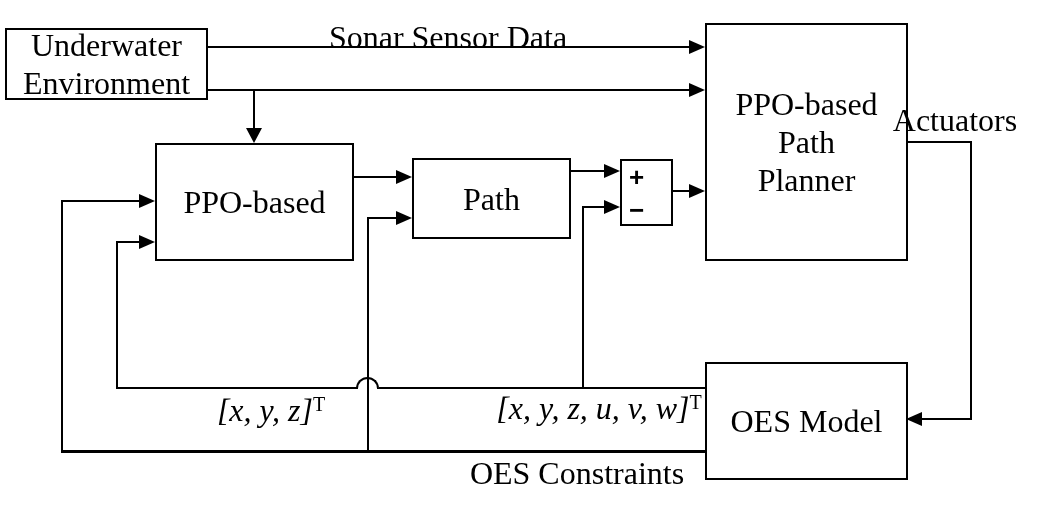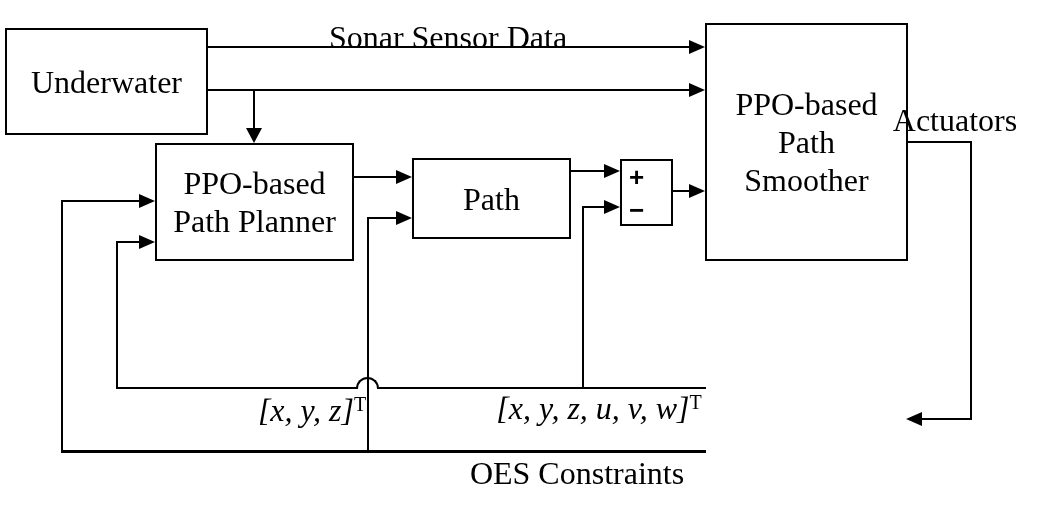--- a/index.html
+++ b/index.html
@@ -123,60 +123,65 @@
   <div class="vline" style="left:970px;top:141px;height:279px;"></div>
   <div class="hline" style="left:922px;top:418px;width:50px;"></div>
   <div class="arrow-left" style="left:906px;top:412px;"></div>
 
   <div class="hline" style="left:379px;top:387px;width:327px;"></div>
   <div class="hop" style="left:356px;top:377px;"></div>
   <div class="hline" style="left:116px;top:387px;width:241px;"></div>
 
   <div class="thickline" style="left:61px;top:450px;width:645px;"></div>
 
-  <div class="box" style="left:5px;top:28px;width:203px;height:107px;">
+  <div class="box" style="left:5px;top:28px;width:203px;height:72px;">
     <div class="box-label">
       <span>Underwater</span>
+      <span>Environment</span>
     </div>
   </div>
 
   <div class="box" style="left:155px;top:143px;width:199px;height:118px;">
     <div class="box-label">
       <span>PPO-based</span>
-      <span>Path Planner</span>
     </div>
   </div>
 
   <div class="box" style="left:412px;top:158px;width:159px;height:81px;">
     <div class="box-label">
       <span>Path</span>
     </div>
   </div>
 
   <div class="box" style="left:620px;top:159px;width:53px;height:67px;">
     <span class="sum-sign" style="left:7px;top:3px;">+</span>
     <span class="sum-sign" style="left:7px;top:36px;">−</span>
   </div>
 
   <div class="box" style="left:705px;top:23px;width:203px;height:238px;">
     <div class="box-label">
       <span>PPO-based</span>
       <span>Path</span>
-      <span>Smoother</span>
+      <span>Planner</span>
     </div>
   </div>
 
+  <div class="box" style="left:705px;top:362px;width:203px;height:118px;">
+    <div class="box-label">
+      <span>OES Model</span>
+    </div>
+  </div>
 
   <div class="label" style="left:448px;top:13px;margin-top:6px;">Sonar Sensor Data</div>
 
 
 
   <div class="label" style="left:955px;top:102px;">Actuators</div>
 
-  <div class="label math" style="left:271px;top:392px;margin-left:41px;">
+  <div class="label math" style="left:271px;top:392px;">
     <span class="base">[x, y, z]</span><sup>T</sup>
   </div>
 
   <div class="label" style="left:577px;top:455px;">OES Constraints</div>
 
   <div class="label math" style="left:599px;top:390px;">
     <span class="base">[x, y, z, u, v, w]</span><sup>T</sup>
   </div>
 
 </div>

